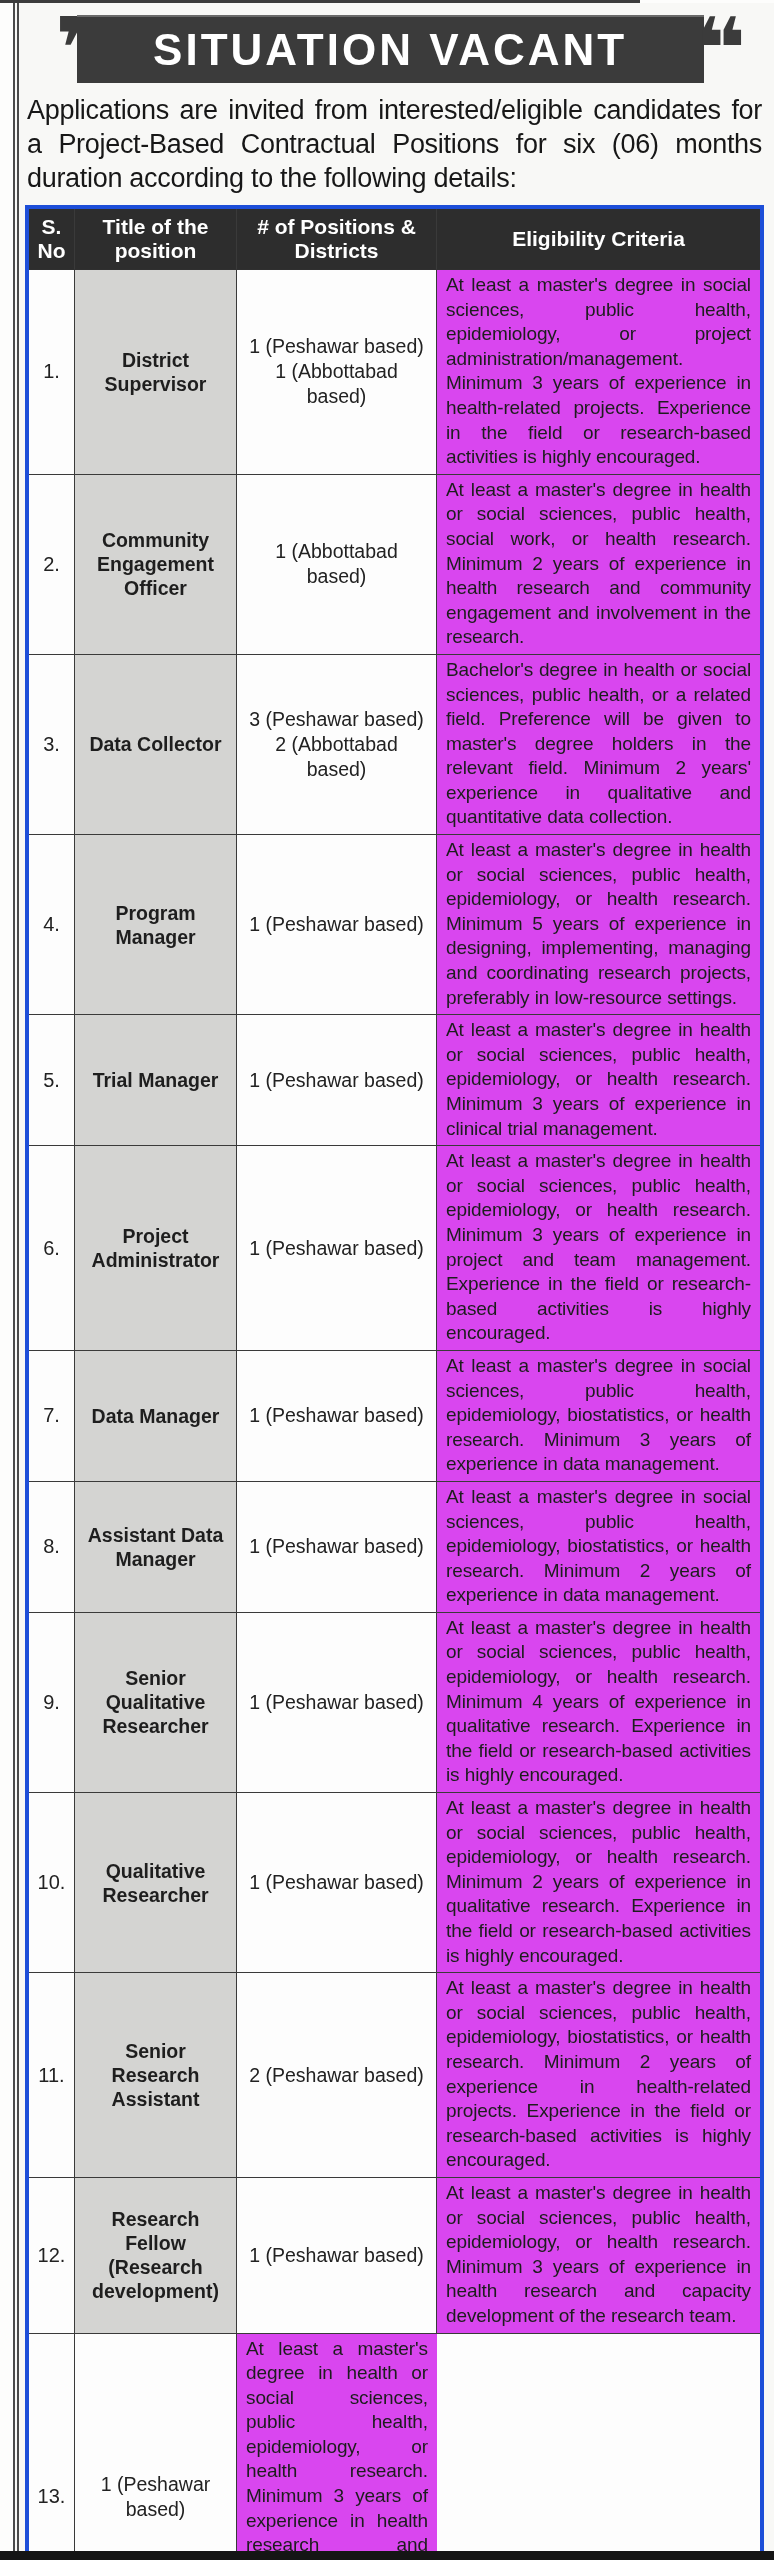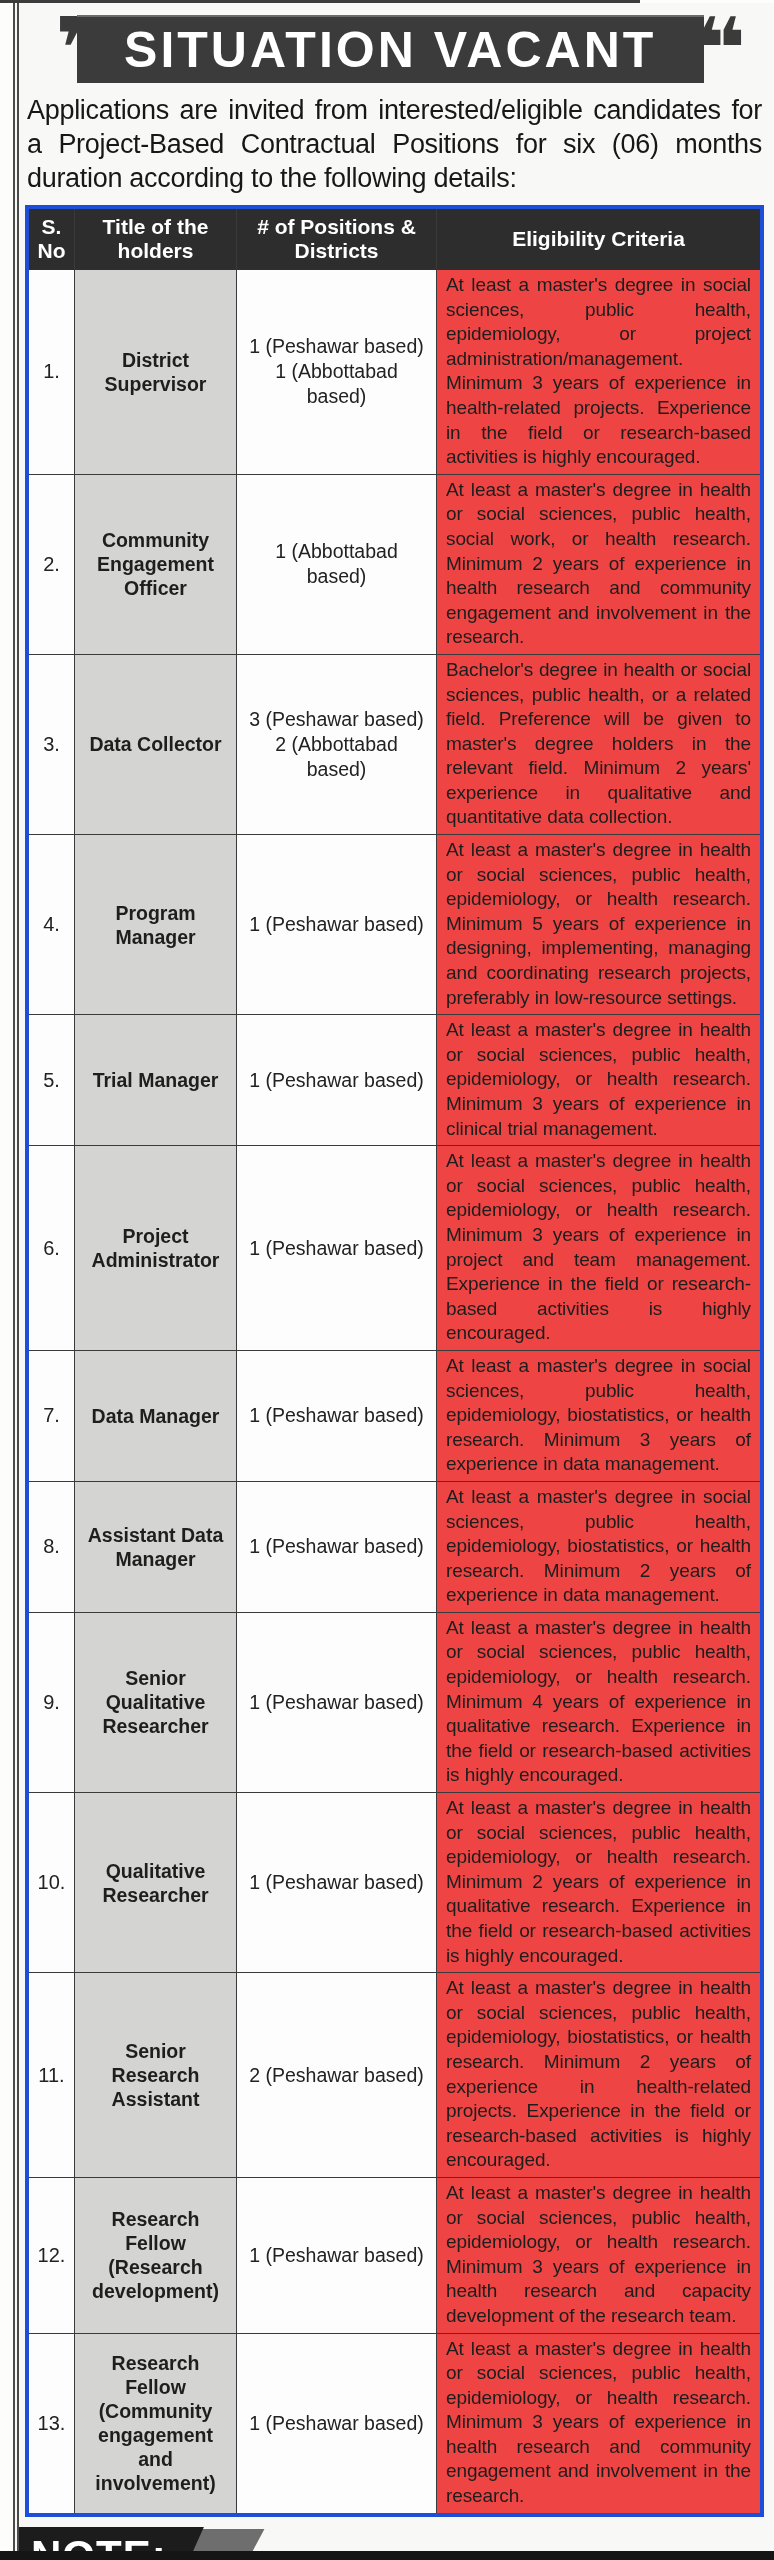--- a/index.html
+++ b/index.html
@@ -31,21 +31,21 @@
     flex:0 0 auto;
   }
   .ornament.left{margin-right:-8px;}
   .ornament.right{margin-left:-8px;}
   .banner-bar{
     flex:1 1 auto;height:66px;background:#3b3b3b;
     border-top:2px solid #6a6a6a;
     display:flex;align-items:center;justify-content:center;
   }
   .banner-bar span{
-    color:#ffffff;font-weight:bold;font-size:50px;letter-spacing:3px;
+    color:#ffffff;font-weight:bold;font-size:44px;letter-spacing:3px;
     font-stretch:condensed;white-space:nowrap;
   }
   
   .intro{
     margin:6px 2px 10px 2px;
     font-size:27px;line-height:34px;color:#171717;
     text-align:justify;letter-spacing:-0.3px;
   }
   
   .jobs-table{
@@ -73,21 +73,21 @@
     background:#d4d4d2;display:flex;align-items:center;justify-content:center;
     text-align:center;font-weight:bold;font-size:19.5px;line-height:24px;
     color:#1e1e1e;padding:5px 8px;
   }
   .cell-pos{
     background:#fdfdfd;display:flex;flex-direction:column;
     align-items:center;justify-content:center;
     font-size:19.5px;line-height:25px;color:#222;text-align:center;padding:11px;
   }
   .cell-crit{
-    background:#ef4444;font-size:19px;line-height:24.6px;color:#1d1d1d;
+    background:#d946ef;font-size:19px;line-height:24.6px;color:#1d1d1d;
     text-align:justify;padding:3px 9px 4px 9px;letter-spacing:-0.1px;
   }
   
   .note-label-wrap{position:relative;margin:10px 0 6px -6px;height:62px;}
   .note-tail{
     position:absolute;left:120px;top:2px;width:110px;height:58px;
     background:#6e6e6e;transform:skewX(-28deg);
   }
   .note-box{
     position:absolute;left:0;top:0;width:185px;height:58px;background:#1c1c1c;
@@ -113,21 +113,21 @@
         <span>SITUATION VACANT</span>
       </div>
       <span class="ornament right">❝</span>
     </div>
 
     <p class="intro">Applications are invited from interested/eligible candidates for a Project-Based Contractual Positions for six (06) months duration according to the following details:</p>
 
     <div class="jobs-table">
       <div class="t-row t-head">
         <div class="c">S. No</div>
-        <div class="c">Title of the holders</div>
+        <div class="c">Title of the position</div>
         <div class="c"># of Positions &amp; Districts</div>
         <div class="c">Eligibility Criteria</div>
       </div>
       <div>
   <div class="t-row">
     <div class="c cell-no">1.</div>
     <div class="c cell-title">District Supervisor</div>
     <div class="c cell-pos">
               <div>1 (Peshawar based)</div>
               <div>1 (Abbottabad based)</div>
@@ -230,21 +230,20 @@
     <div class="c cell-no">12.</div>
     <div class="c cell-title">Research Fellow (Research development)</div>
     <div class="c cell-pos">
               <div>1 (Peshawar based)</div>
             </div>
     <div class="c cell-crit">At least a master's degree in health or social sciences, public health, epidemiology, or health research. Minimum 3 years of experience in health research and capacity development of the research team.</div>
   </div>
 
   <div class="t-row">
     <div class="c cell-no">13.</div>
-    <div class="c cell-title">Research Fellow (Community engagement and involvement)</div>
     <div class="c cell-pos">
               <div>1 (Peshawar based)</div>
             </div>
     <div class="c cell-crit">At least a master's degree in health or social sciences, public health, epidemiology, or health research. Minimum 3 years of experience in health research and community engagement and involvement in the research.</div>
   </div>
 </div>
     </div>
 
     <div class="note-label-wrap">
       <div class="note-tail"></div>

